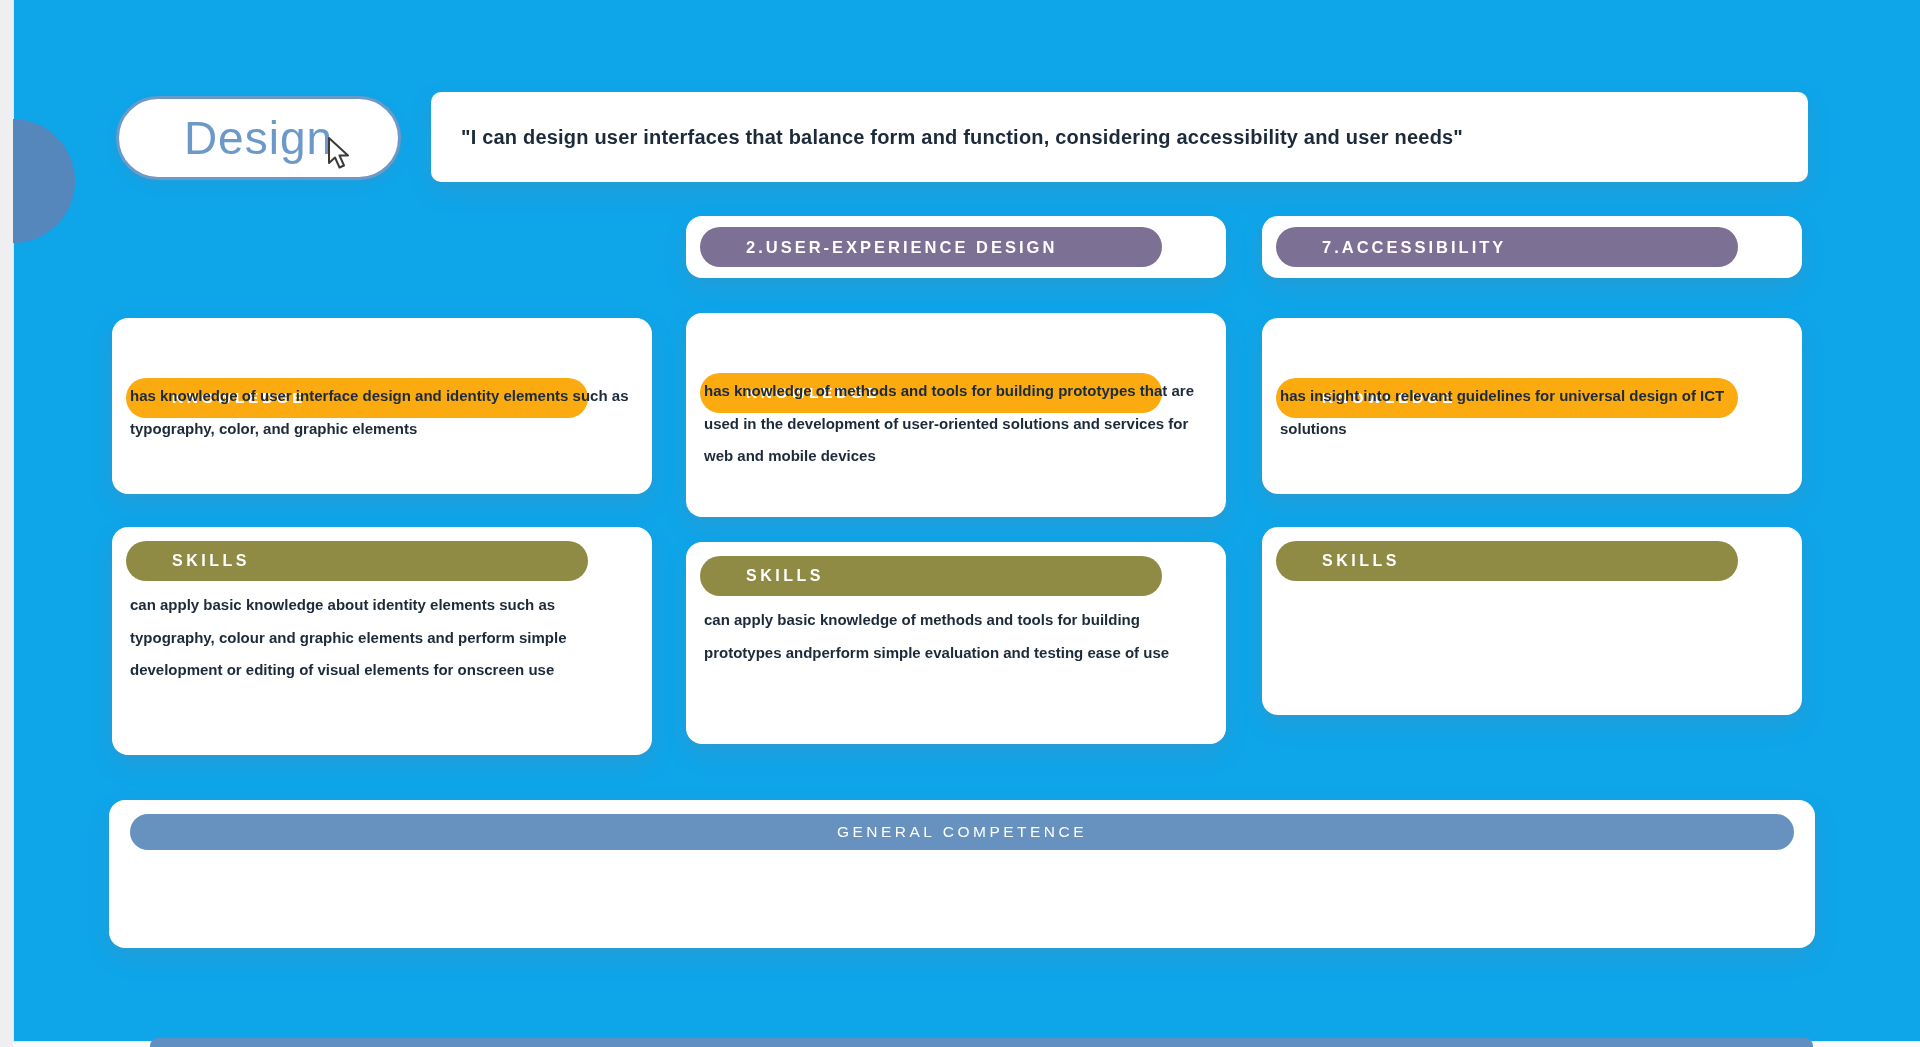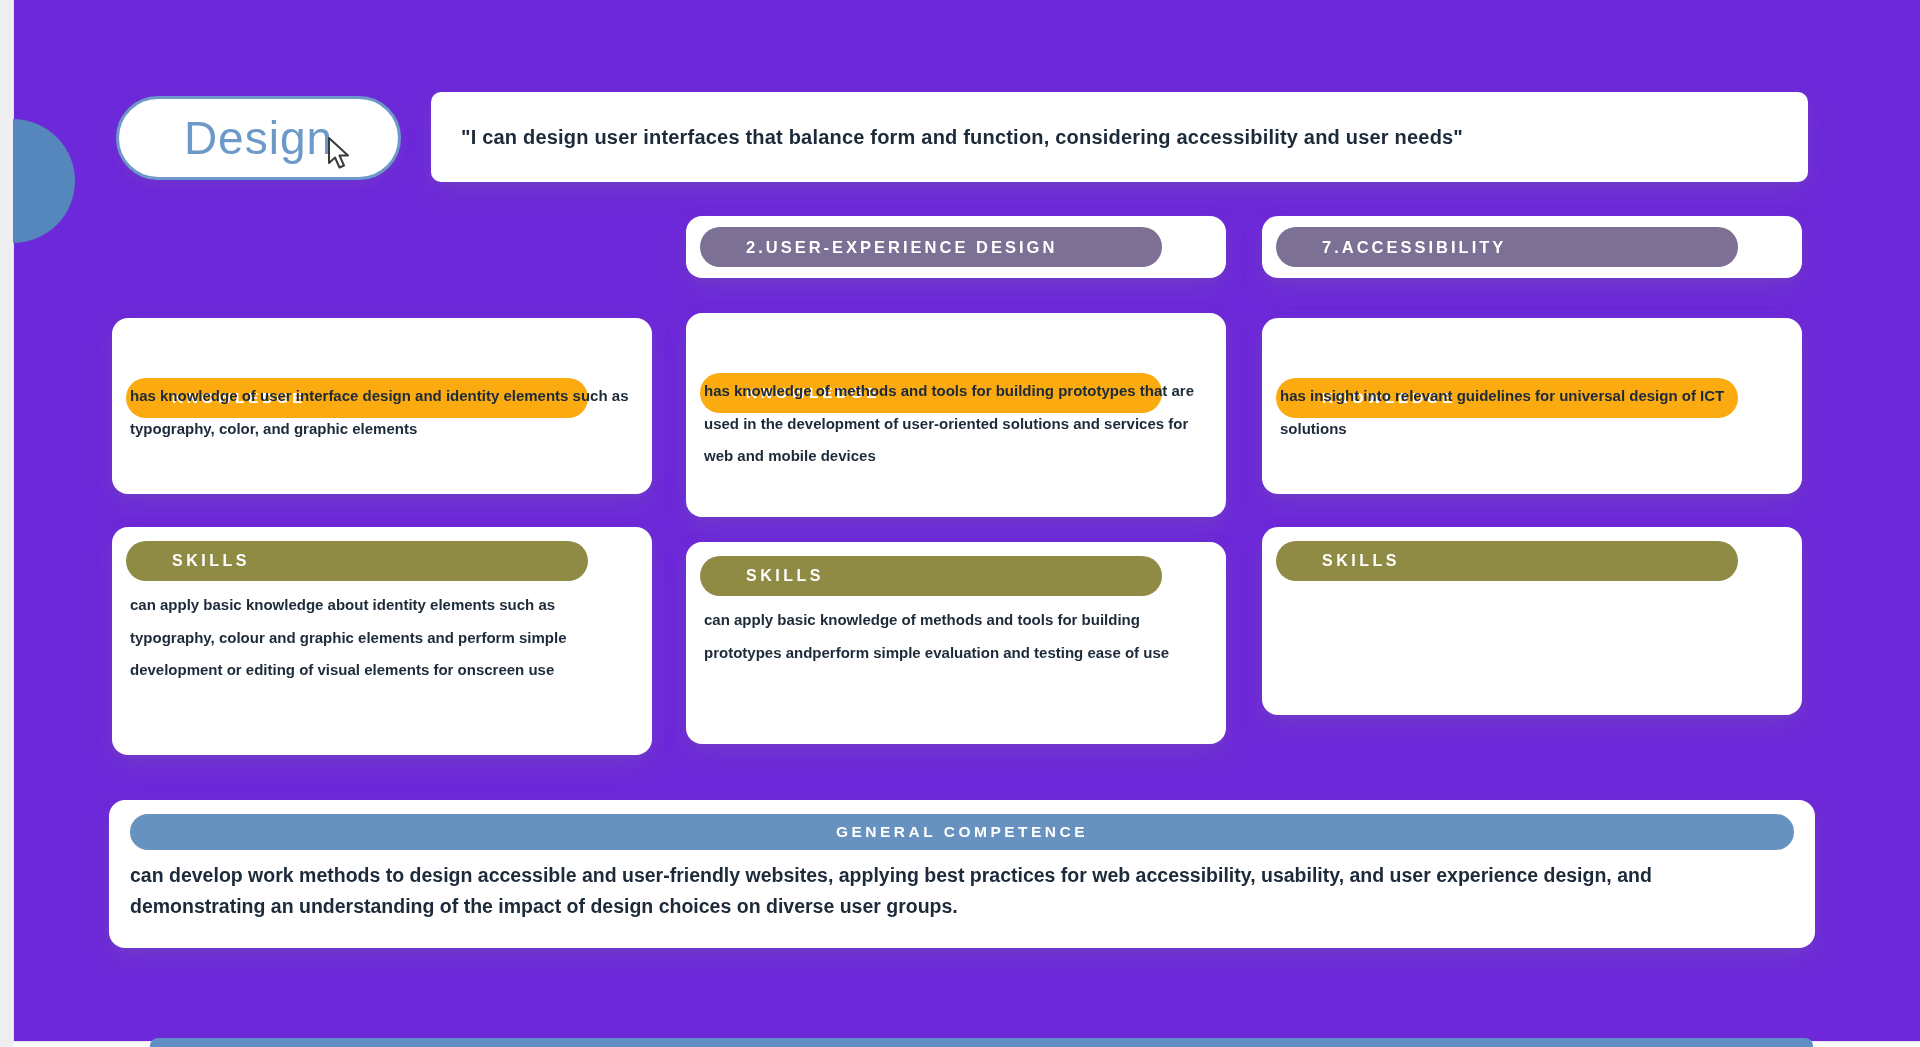--- a/index.html
+++ b/index.html
@@ -1,17 +1,17 @@
 <!DOCTYPE html>
 <html><head>
 <meta charset="utf-8">
 <style>
   html,body{margin:0;padding:0;width:1920px;height:1047px;background:#ffffff;
     font-family:"Liberation Sans",sans-serif;overflow:hidden;}
-  .page{position:relative;width:1920px;height:1047px;background:#6d28d9;}
+  .page{position:relative;width:1920px;height:1047px;background:#0ea5e9;}
 
   .left-strip{position:absolute;left:0;top:0;width:13px;height:1047px;background:#efeff1;border-right:1px solid #e3e3e6;}
   .half-circle{position:absolute;left:13px;top:119px;width:62px;height:124px;background:#5586BC;border-radius:0 62px 62px 0;}
 
   .design-pill{position:absolute;left:116px;top:96px;width:285px;height:84px;background:#ffffff;
     border:3.5px solid #6C99C8;border-radius:48px;box-sizing:border-box;display:flex;align-items:center;
     justify-content:center;box-shadow:0 5px 12px rgba(120,130,150,.14);cursor:pointer;}
   .design-pill span{font-size:46px;color:#6C99C8;font-weight:500;letter-spacing:1px;}
 
   .card{position:absolute;background:#ffffff;border-radius:16px;
@@ -30,21 +30,21 @@
     padding-left:46px;box-sizing:border-box;color:#ffffff;font-weight:700;}
   .hpill{top:11px;background:#7C7094;font-size:16.5px;letter-spacing:3px;}
   .kpill{top:14px;background:#FBAA10;font-size:15.5px;letter-spacing:3.5px;margin-top:46px;}
   .spill{top:14px;background:#8F8B45;font-size:16px;letter-spacing:3.5px;text-align:right;}
 
   .body-text{position:absolute;left:18px;top:62px;width:502px;margin:0;
     font-size:15px;line-height:32.5px;font-weight:600;color:#1C2A39;}
 
   .gc-card{left:109px;top:800px;width:1706px;height:148px;}
   .gc-pill{position:absolute;left:21px;top:14px;width:1664px;height:36px;background:#6791BE;border-radius:18px;
-    display:flex;align-items:center;justify-content:center;color:#fff;font-weight:700;font-size:15.5px;letter-spacing:3.5px;}
+    display:flex;align-items:center;justify-content:center;color:#fff;font-weight:400;font-size:15.5px;letter-spacing:3.5px;}
   .gc-text{position:absolute;left:21px;top:60px;width:1644px;margin:0;
     font-size:19.5px;line-height:31px;font-weight:600;color:#1C2A39;}
 
   .bottom-strip{position:absolute;left:13px;top:1041px;width:1907px;height:6px;background:#fafafb;border-top:1px solid #e5e6ea;}
   .bottom-bar{position:absolute;left:150px;top:1038px;width:1663px;height:9px;background:#6090C3;border-radius:8px 8px 0 0;z-index:5;}
 
   .cursor{position:absolute;left:327px;top:137px;z-index:10;}
 </style>
 </head>
 <body>
@@ -107,21 +107,20 @@
   <div class="card s2 c2">
     <div class="pill spill">
       <span>SKILLS</span>
     </div>
   </div>
 
   <div class="card gc-card">
     <div class="gc-pill">
       <span>GENERAL COMPETENCE</span>
     </div>
-    <p class="gc-text">can develop work methods to design accessible and user-friendly websites, applying best practices for web accessibility, usability, and user experience design, and demonstrating an understanding of the impact of design choices on diverse user groups.</p>
   </div>
 
   <div class="bottom-strip"></div>
   <div class="bottom-bar"></div>
 
   <div class="cursor">
     <svg width="26" height="34" viewBox="0 0 26 34">
       <path d="M2 1 L2 26 L8 20.5 L12.5 30.5 L17 28.5 L12.5 18.5 L21 18.5 Z" fill="#ffffff" stroke="#3a3a3a" stroke-width="2" stroke-linejoin="round"></path>
     </svg>
   </div>

